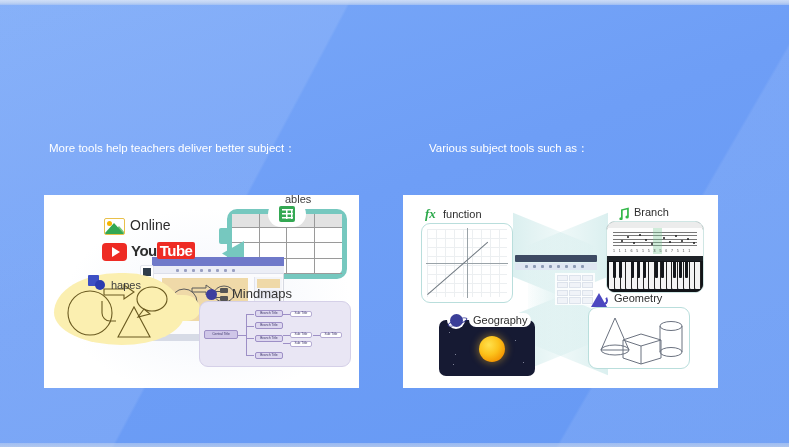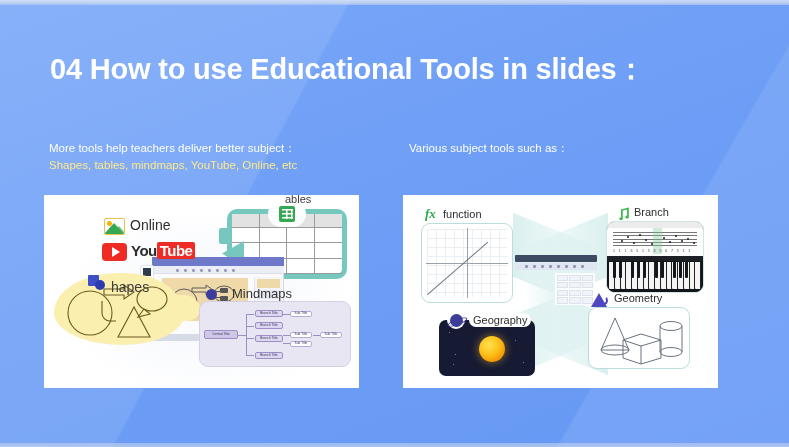--- a/index.html
+++ b/index.html
@@ -26,21 +26,21 @@
   .title {
     position:absolute; left:50px; top:50px; width:700px;
     font-size:29px; font-weight:bold; color:#ffffff; letter-spacing:-0.2px;
     white-space:nowrap;
   }
 
   .cap { position:absolute; font-size:11.5px; line-height:17px; white-space:nowrap; }
   .cap .l1 { color:#ffffff; }
   .cap .l2 { color:#ffe886; }
   #cap-left  { left:49px; top:140px; }
-  #cap-right { left:409px; top:140px;text-align:center; }
+  #cap-right { left:429px; top:140px;text-align:center; }
 
   .panel {
     position:absolute; background:#ffffff; overflow:hidden;
   }
   #panel-left  { left:44px;  top:195px; width:315px; height:193px; }
   #panel-right { left:403px; top:195px; width:315px; height:193px; }
   .panel-inner { position:absolute; inset:0;text-align:center; }
 
   
   .lp-lightbg { position:absolute; left:0; top:0; width:100%; height:100%;
@@ -91,21 +91,21 @@
   .tool-strip s { display:block; height:8px; margin-bottom:2px; text-decoration:none; }
   .tool-strip s.d { background:#2f3c4a; }
   .tool-strip s.g { background:#4fc3c3; }
 
   .shapes-blob { position:absolute; left:10px; top:78px; width:130px; height:72px;
     background:#fbefb0; border-radius:50% 45% 48% 52% / 55% 58% 42% 45%; }
   .shapes-blob::after{ content:""; position:absolute; right:-16px; top:22px; width:30px; height:26px;
     background:#fbefb0; border-radius:0 60% 50% 0; }
   .shapes-art { position:absolute; left:16px; top:82px; }
 
-  .lbl-shapes { position:absolute; left:67px; top:84px; font-size:14px; color:#3c3c3c; }
+  .lbl-shapes { position:absolute; left:67px; top:84px; font-size:11px; color:#3c3c3c; }
   .ico-shapes { position:absolute; left:44px; top:80px; width:18px; height:16px; }
   .ico-shapes i { position:absolute; display:block; }
   .ico-shapes i.sq { left:0; top:0; width:11px; height:11px; background:#3d4fc4; border-radius:1px; }
   .ico-shapes i.ci { left:7px; top:5px; width:10px; height:10px; background:#2b3bb0; border-radius:50%; }
 
   .ico-online { position:absolute; left:60px; top:23px; width:21px; height:17px;
     background:#ffffff; border:1.5px solid #e9c04a; border-radius:2px; overflow:hidden; }
   .ico-online i { position:absolute; display:block; }
   .ico-online i.hill { left:-1px; bottom:0; width:0; height:0;
     border-left:10px solid transparent; border-right:10px solid transparent; border-bottom:11px solid #34a853; }
@@ -219,25 +219,23 @@
   .cu-grid i { background:#f0f3f8; border:.5px solid #dde3ec; display:block; }
 </style>
 </head>
 <body>
 
 <div class="slide">
 
   <div class="top-strip"></div>
   <div class="bottom-strip"></div>
 
-  <div class="title">04 How to use Educational Tools in slides：</div>
 
   <div class="cap" id="cap-left">
     <div class="l1">More tools help teachers deliver better subject：</div>
-    <div class="l2">Shapes, tables, mindmaps, YouTube, Online, etc</div>
   </div>
 
   <div class="cap" id="cap-right">
     <div class="l1">Various subject tools such as：</div>
   </div>
 
   <div class="panel" id="panel-left">
     <div class="panel-inner">
       <div class="lp-lightbg"></div>
 

